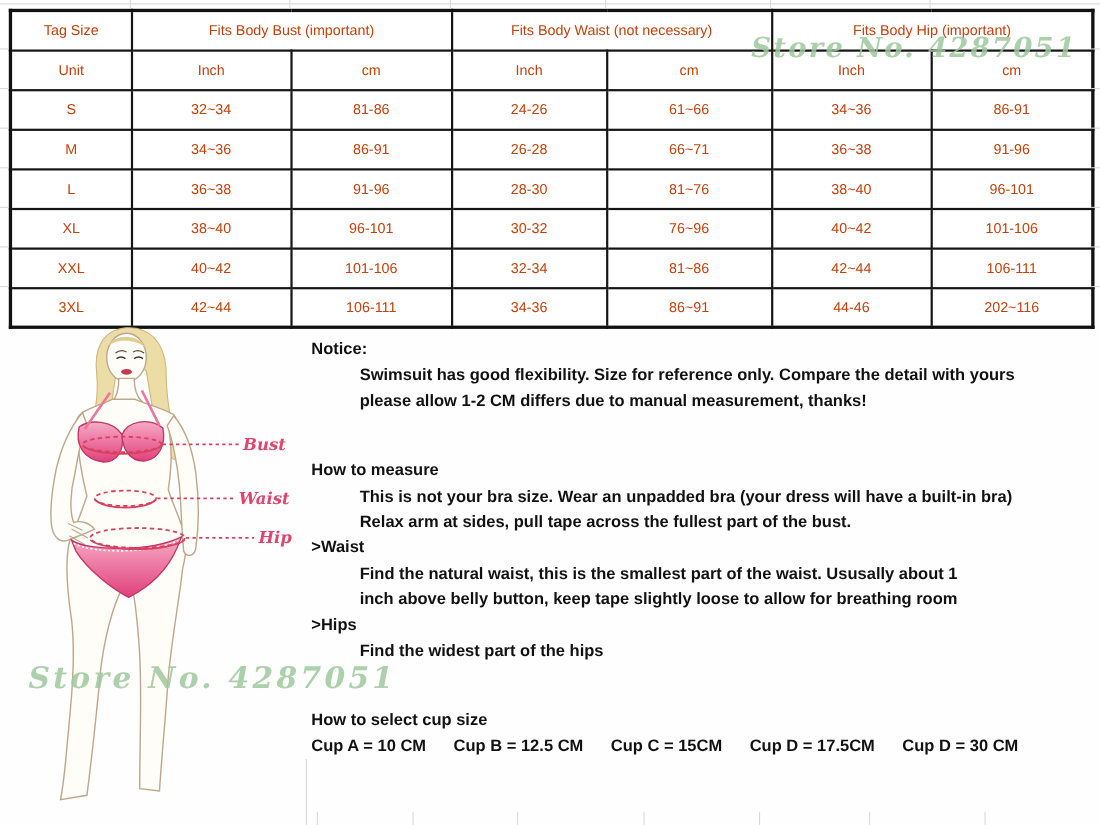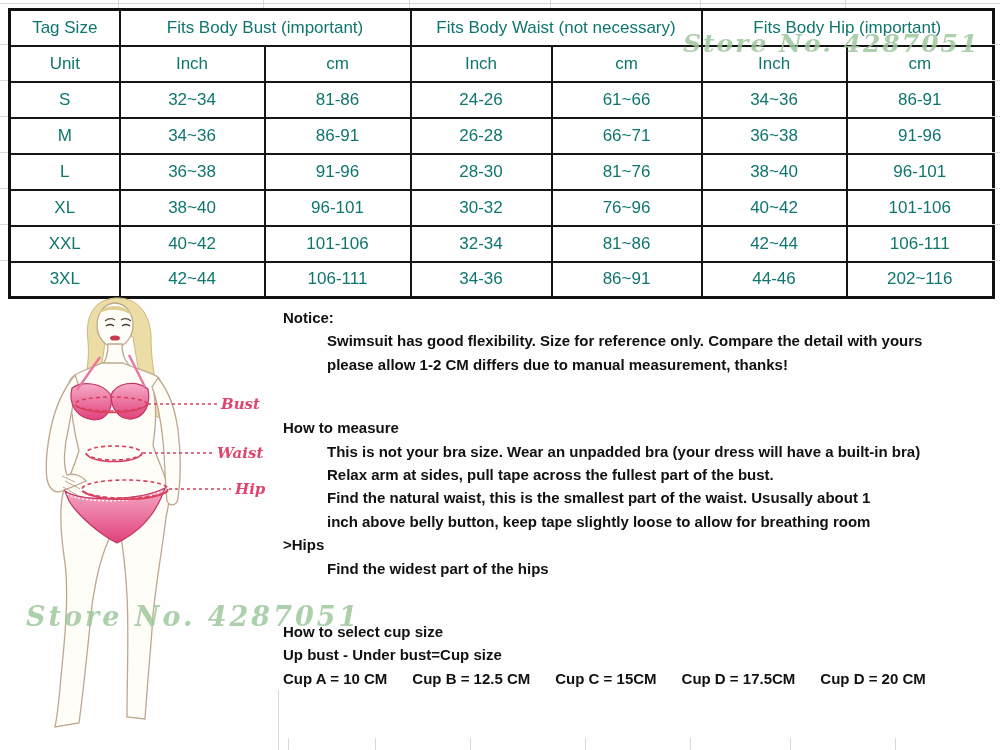--- a/index.html
+++ b/index.html
@@ -3,21 +3,21 @@
 <meta charset="utf-8">
 <style>
   html,body{margin:0;padding:0;background:#fff;}
   .canvas{position:relative;width:1000px;height:750px;background:#fefefe;overflow:hidden;
           font-family:"Liberation Sans",sans-serif;}
 
   
   table.size-table{position:absolute;left:8px;top:8px;width:984px;border-collapse:collapse;
                    table-layout:fixed;background:#fff;border:3px solid #111;}
   .size-table td{border:2px solid #151515;height:32px;text-align:center;vertical-align:middle;
-                 font-size:17px;color:#0f766e;padding:0;overflow:hidden;white-space:nowrap;}
+                 font-size:13px;color:#c2410c;padding:0;overflow:hidden;white-space:nowrap;}
   .size-table tr{height:36px;}
 
   
   .grid-stub{position:absolute;background:#d9d9d9;}
   .grid-stub.h{height:1px;}
   .grid-stub.v{width:1px;}
 
   
   .watermark{position:absolute;font-family:"DejaVu Serif",serif;font-style:italic;font-weight:bold;
              white-space:nowrap;pointer-events:none;opacity:.85;z-index:30;}
@@ -232,22 +232,22 @@
     </g>
   </svg>
 
   <div class="info" id="info-block">
       <div class="line">Notice:</div>
       <div class="line indent">Swimsuit has good flexibility. Size for reference only. Compare the detail with yours</div>
       <div class="line indent">please allow 1-2 CM differs due to manual measurement, thanks!</div>
       <div class="line gap">How to measure</div>
       <div class="line indent">This is not your bra size. Wear an unpadded bra (your dress will have a built-in bra)</div>
       <div class="line indent">Relax arm at sides, pull tape across the fullest part of the bust.</div>
+      <div class="line">&gt;Waist</div>
       <div class="line indent">Find the natural waist, this is the smallest part of the waist. Ususally about 1</div>
       <div class="line indent">inch above belly button, keep tape slightly loose to allow for breathing room</div>
       <div class="line">&gt;Hips</div>
       <div class="line indent">Find the widest part of the hips</div>
       <div class="line gap">How to select cup size</div>
-      <div class="line">Up bust - Under bust=Cup size</div>
-      <div class="line cups"><span>Cup A = 10 CM</span><span>Cup B = 12.5 CM</span><span>Cup C = 15CM</span><span>Cup D = 17.5CM</span><span>Cup D = 20 CM</span></div>
+      <div class="line cups"><span>Cup A = 10 CM</span><span>Cup B = 12.5 CM</span><span>Cup C = 15CM</span><span>Cup D = 17.5CM</span><span>Cup D = 30 CM</span></div>
     </div>
 
 </div>
 
 </body></html>

